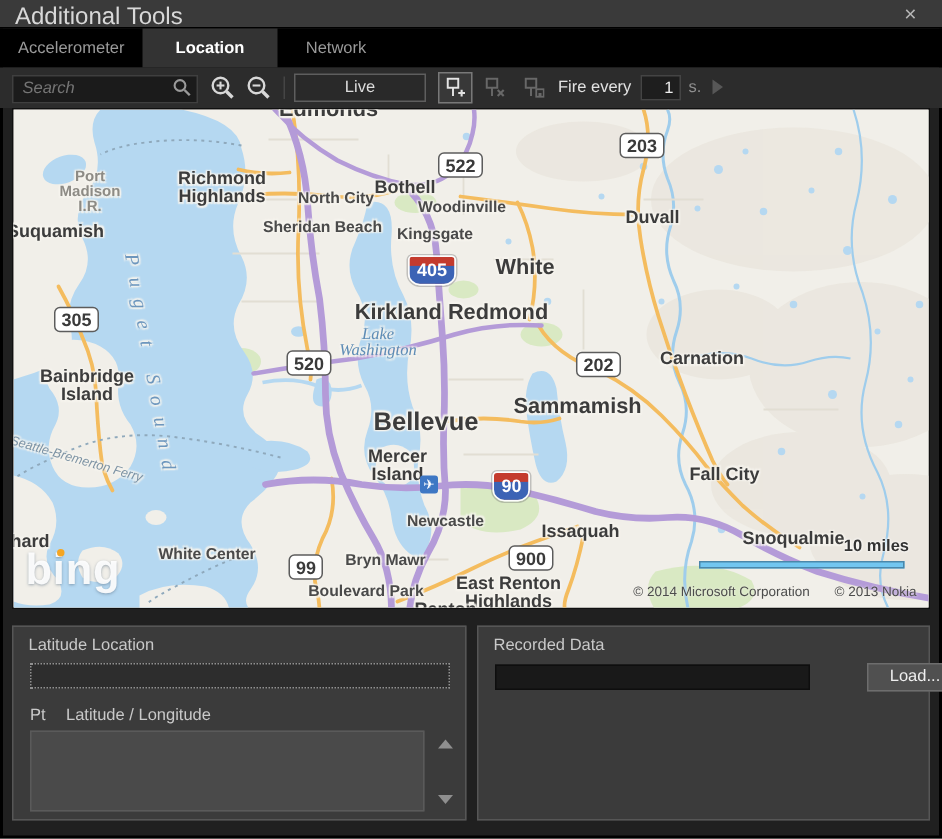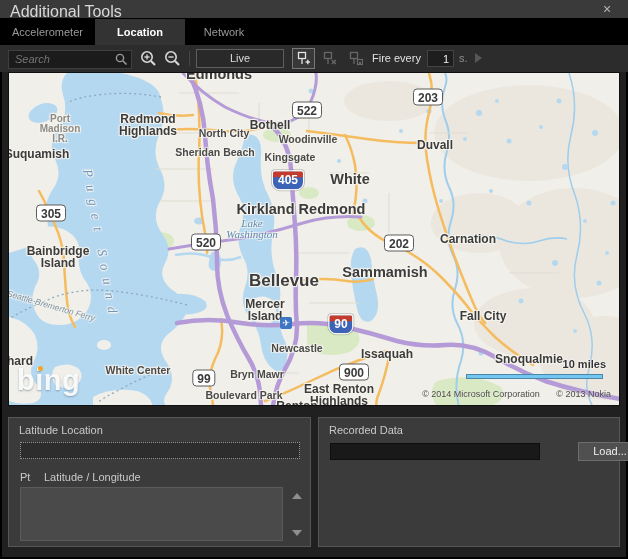--- a/index.html
+++ b/index.html
@@ -259,21 +259,21 @@
         <path d="M178,232 Q140,222 104,218 Q66,214 36,228 Q16,236 0,246"></path>
         <path d="M150,298 Q130,306 108,318 Q96,324 88,330"></path>
       </g>
     </svg>
 
     <div style="position:absolute;left:0;top:0;width:612px;height:334px;padding-left:48px;">
         <div class="maplabel md" style="left: 210px; top: 1px;">Edmonds</div>
         <div class="maplabel muted" style="left: 51px; top: 56px;">Port
 Madison
 I.R.</div>
-        <div class="maplabel city" style="left: 139px; top: 52px;">Redmond
+        <div class="maplabel city" style="left: 139px; top: 52px;">Richmond
 Highlands</div>
         <div class="maplabel town" style="left: 215px; top: 60px;">North City</div>
         <div class="maplabel city" style="left: 261px; top: 52px;">Bothell</div>
         <div class="maplabel town" style="left: 299px; top: 66px;">Woodinville</div>
         <div class="maplabel town" style="left: 206px; top: 79px;">Sheridan Beach</div>
         <div class="maplabel town" style="left: 281px; top: 84px;">Kingsgate</div>
         <div class="maplabel city" style="left: 28px; top: 81px;">Suquamish</div>
         <div class="maplabel city" style="left: 410px; top: 72px; margin-left: 16px;">Duvall</div>
         <div class="maplabel md" style="left: 341px; top: 106px;">White</div>
         <div class="maplabel md" style="left: 292px; top: 136px;">Kirkland Redmond</div>

